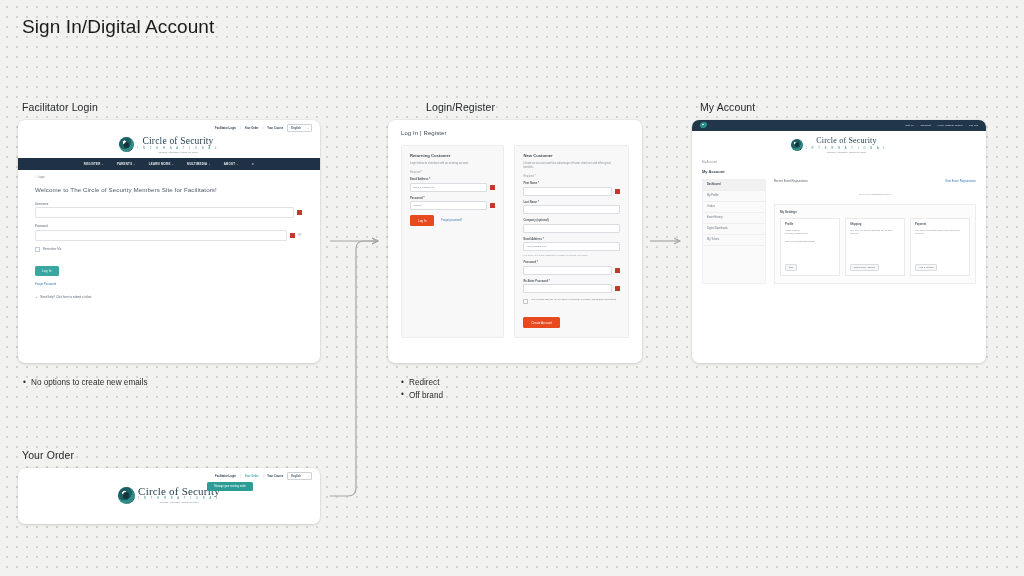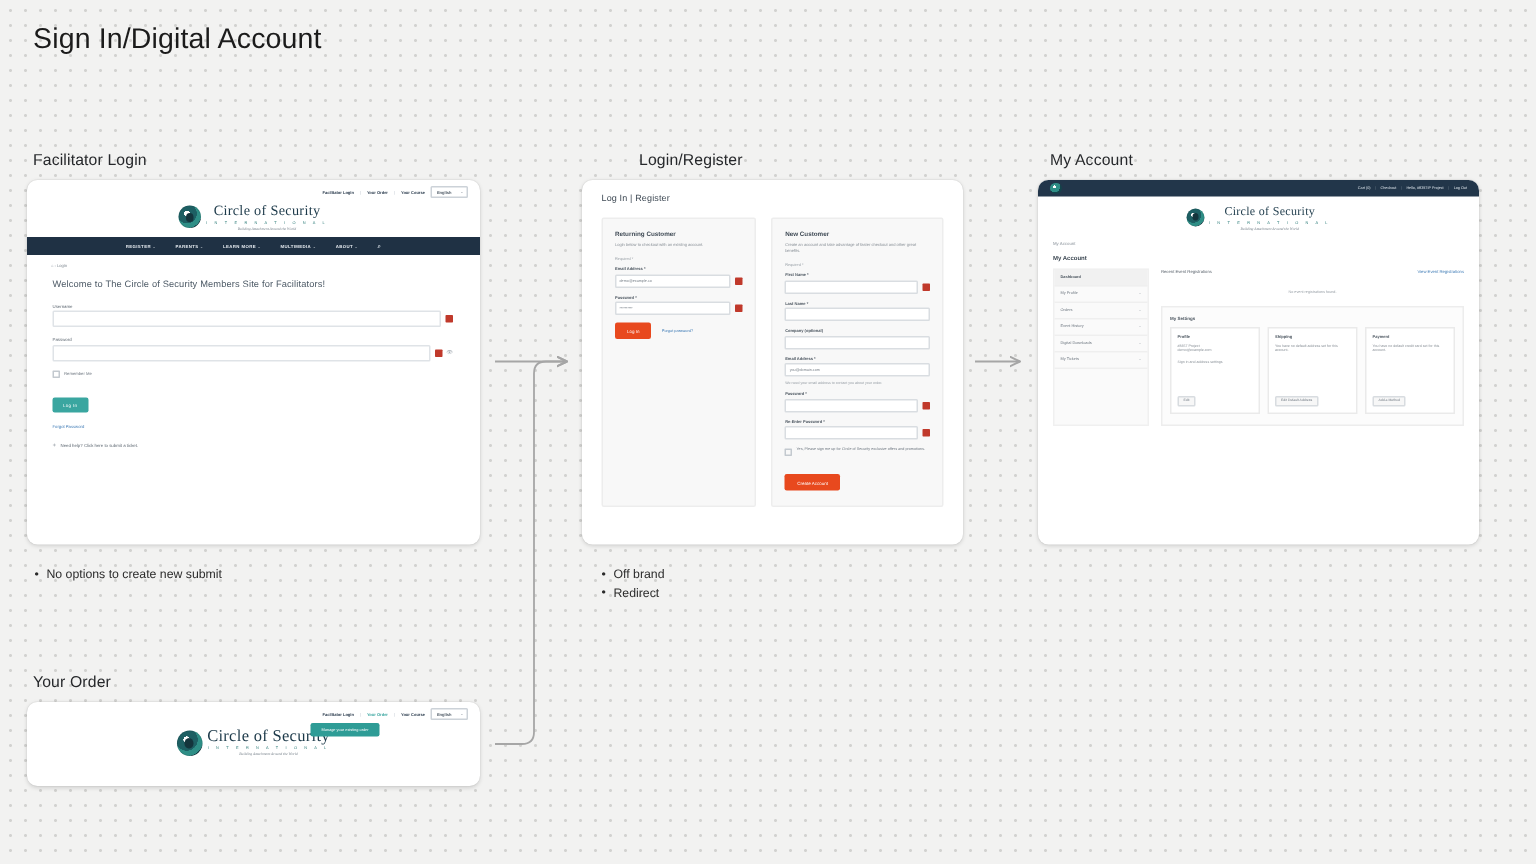--- a/index.html
+++ b/index.html
@@ -184,21 +184,21 @@
     <div class="btn-teal">Log In</div>
     <div class="forgot">Forgot Password</div>
     <div class="ticket">
       <i>+</i>
       <span>Need help? Click here to submit a ticket.</span>
     </div>
   </div>
 </div>
 <div class="ann" style="left:22px;top:377px;width:330px;">
   <ul>
-      <li>No options to create new submit</li>
+      <li>No options to create new emails</li>
     </ul>
 </div>
 
 <div class="card c2">
   <div class="hdr">Log In | Register</div>
   <div class="panes">
     <div class="pane left">
       <h4>Returning Customer</h4>
       <p>Login below to checkout with an existing account.</p>
       <div class="req">Required *</div>
@@ -258,22 +258,22 @@
       <div class="optin">
         <i></i>
         <span>Yes, Please sign me up for Circle of Security exclusive offers and promotions.</span>
       </div>
       <span class="btn-red">Create Account</span>
     </div>
   </div>
 </div>
 <div class="ann" style="left:400px;top:377px;width:240px;">
   <ul>
+    <li>Redirect</li>
     <li>Off brand</li>
-    <li>Redirect</li>
   </ul>
 </div>
 
 <div class="card c3">
   <div class="acc-top">
     <div class="em"></div>
     <div class="acc-links">
       <span>Cart (0)</span>
       <span class="sep">|</span>
       <span>Checkout</span>

